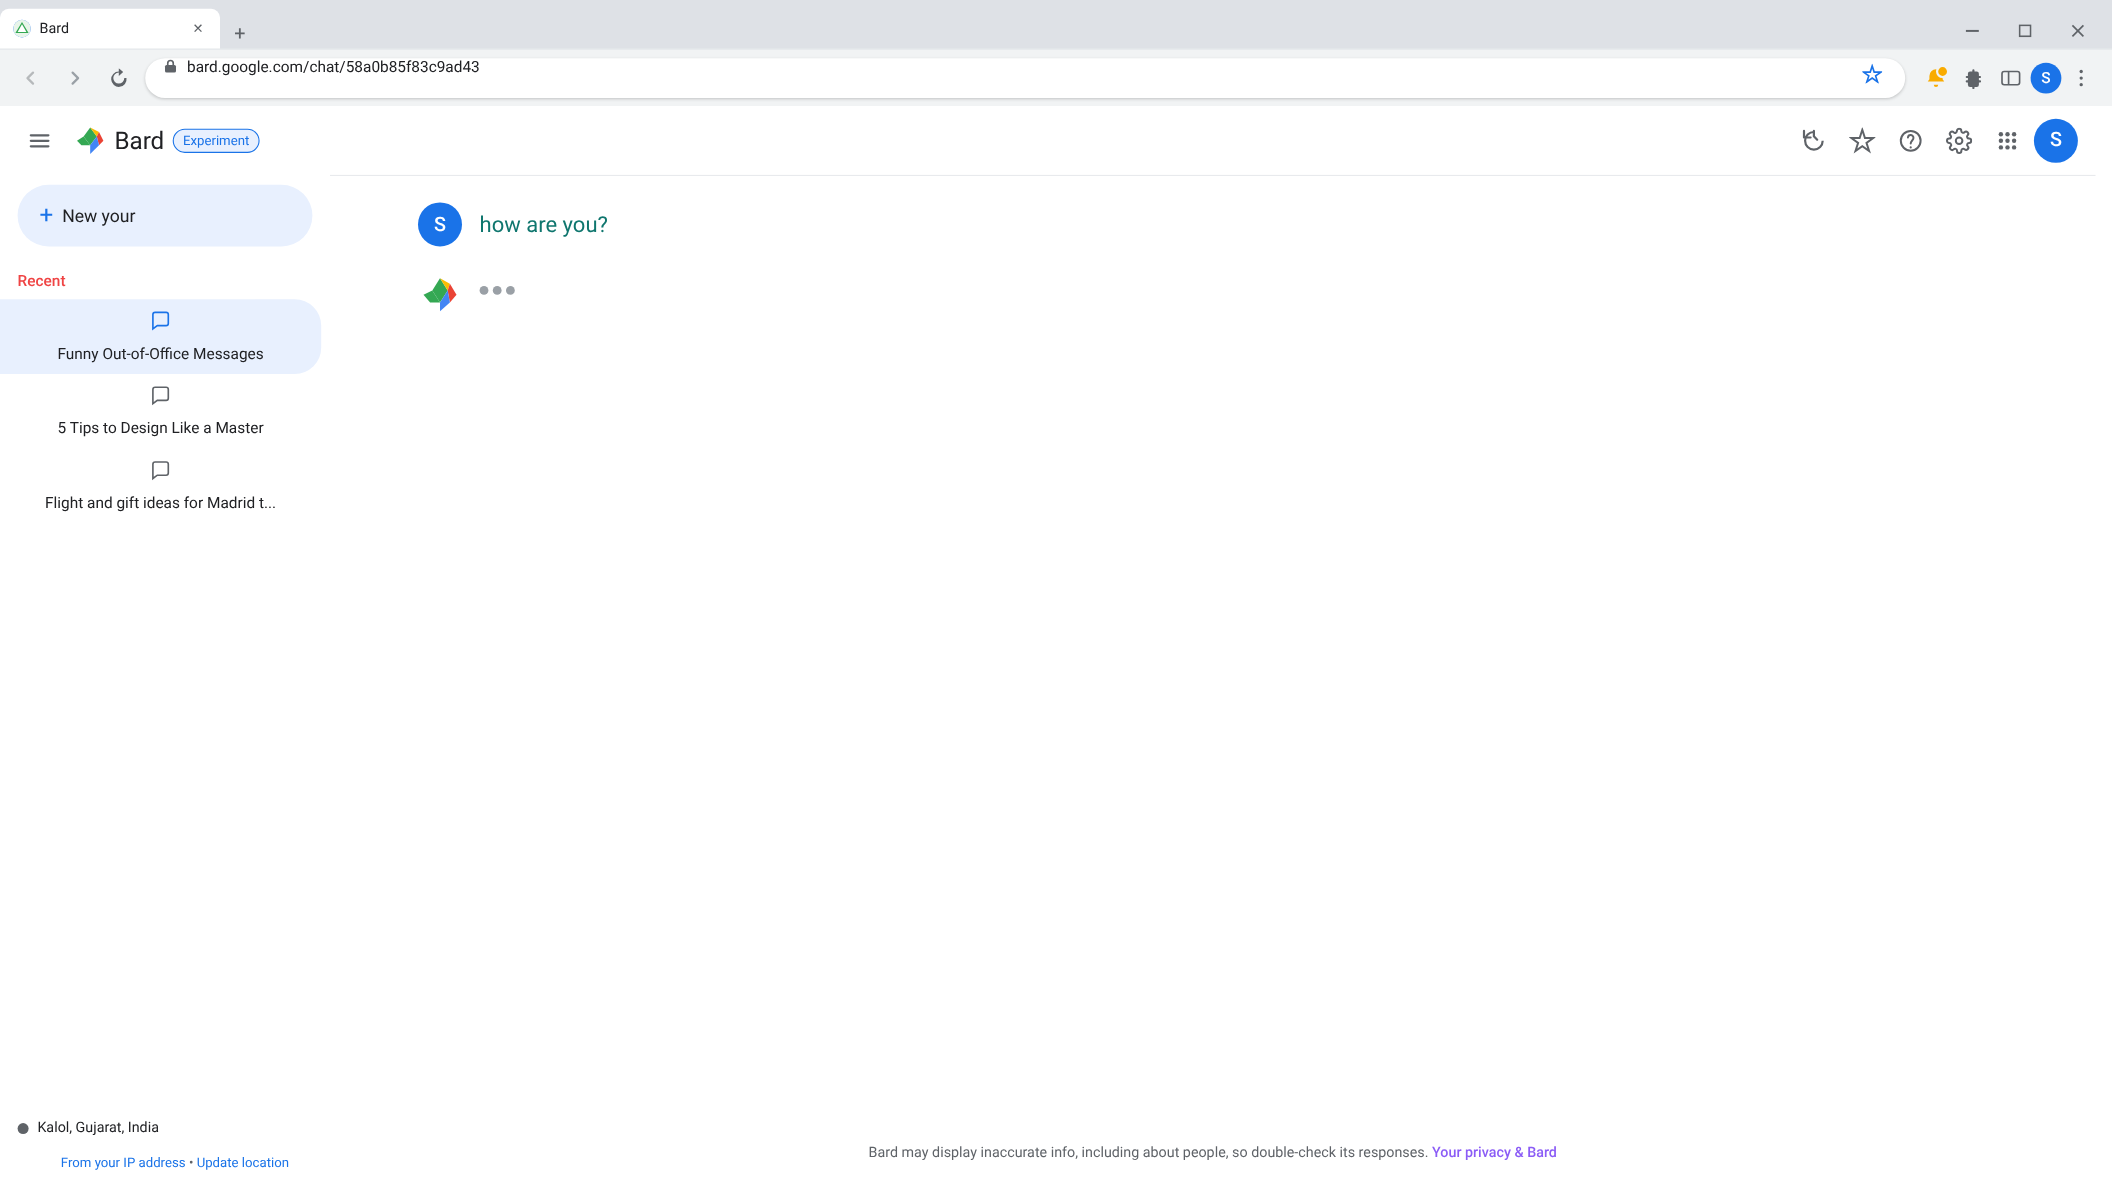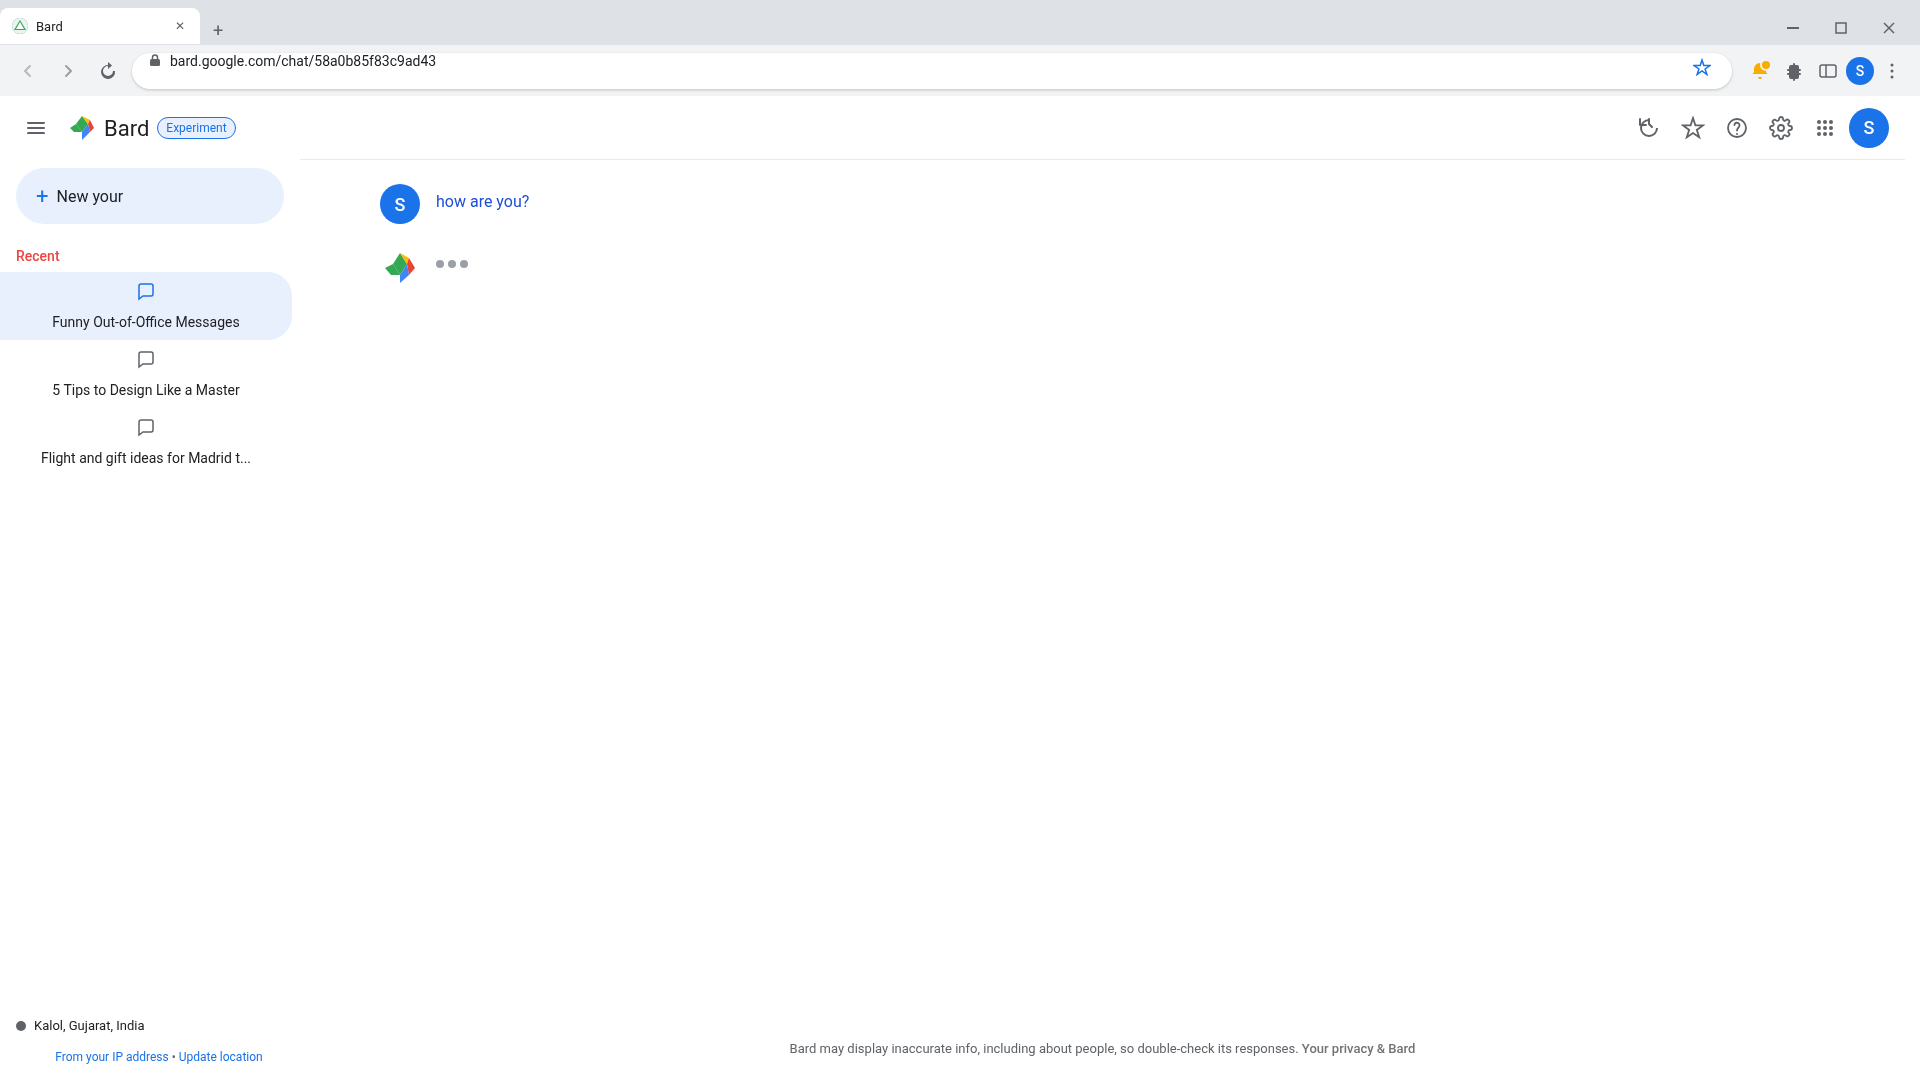--- a/index.html
+++ b/index.html
@@ -73,39 +73,39 @@
     
     .app-header { height: 64px; display: flex; align-items: center; justify-content: flex-end; padding: 0 16px; gap: 4px; flex-shrink: 0; border-bottom: 1px solid #e8eaed; }
     .header-icon-btn { width: 40px; height: 40px; border-radius: 50%; display: flex; align-items: center; justify-content: center; color: #5f6368; font-size: 20px; cursor: pointer; }
     .header-profile { width: 40px; height: 40px; border-radius: 50%; background: #1a73e8; color: #fff; display: flex; align-items: center; justify-content: center; font-size: 18px; font-weight: 500; cursor: pointer; }
 
     
     .chat-area { flex: 1; overflow-y: auto; padding: 24px 80px; }
     .message-row { display: flex; align-items: flex-start; gap: 16px; margin-bottom: 24px; }
     .message-avatar { width: 40px; height: 40px; border-radius: 50%; background: #1a73e8; color: #fff; display: flex; align-items: center; justify-content: center; font-size: 18px; font-weight: 500; flex-shrink: 0; }
     .message-bard-avatar { width: 40px; height: 40px; flex-shrink: 0; display: flex; align-items: center; justify-content: center; }
-    .message-text { font-size: 16px; color: #1d4ed8; padding-top: 8px; }
+    .message-text { font-size: 20px; color: #0f766e; padding-top: 8px; }
 
     
     .typing-dots { display: flex; gap: 4px; padding-top: 12px; }
     .dot { width: 8px; height: 8px; border-radius: 50%; background: #9aa0a6; animation: bounce 1.2s infinite ease-in-out; }
     .dot:nth-child(2) { animation-delay: 0.2s; }
     .dot:nth-child(3) { animation-delay: 0.4s; }
     @keyframes bounce { 0%, 80%, 100% { transform: translateY(0); } 40% { transform: translateY(-6px); } }
 
     
     .input-area { padding: 16px 80px 8px; background: #fff; flex-shrink: 0; }
     .input-row { display: flex; align-items: center; gap: 8px; background: #f1f3f4; border-radius: 28px; padding: 8px 8px 8px 16px; }
     .image-upload-btn { width: 36px; height: 36px; border-radius: 50%; display: flex; align-items: center; justify-content: center; color: #5f6368; font-size: 20px; cursor: pointer; flex-shrink: 0; }
     .chat-input { flex: 1; border: none; background: transparent; font-size: 16px; color: #202124; outline: none; padding: 8px 4px; }
     .mic-btn { width: 36px; height: 36px; border-radius: 50%; display: flex; align-items: center; justify-content: center; color: #5f6368; font-size: 20px; cursor: pointer; flex-shrink: 0; }
     .send-btn { width: 36px; height: 36px; border-radius: 50%; display: flex; align-items: center; justify-content: center; color: #9aa0a6; font-size: 20px; cursor: pointer; flex-shrink: 0; }
 
     .disclaimer { text-align: center; font-size: 13px; color: #5f6368; padding: 8px 0 16px; }
-    .disclaimer a { color: #737373; text-decoration: none; font-weight: 500; }
+    .disclaimer a { color: #8b5cf6; text-decoration: none; font-weight: 500; }
 
     
     .chat-area::-webkit-scrollbar { width: 8px; }
     .chat-area::-webkit-scrollbar-track { background: transparent; }
     .chat-area::-webkit-scrollbar-thumb { background: #bdc1c6; border-radius: 4px; }
 
     
     .main { scrollbar-gutter: stable; }
   </style>
 </head>

